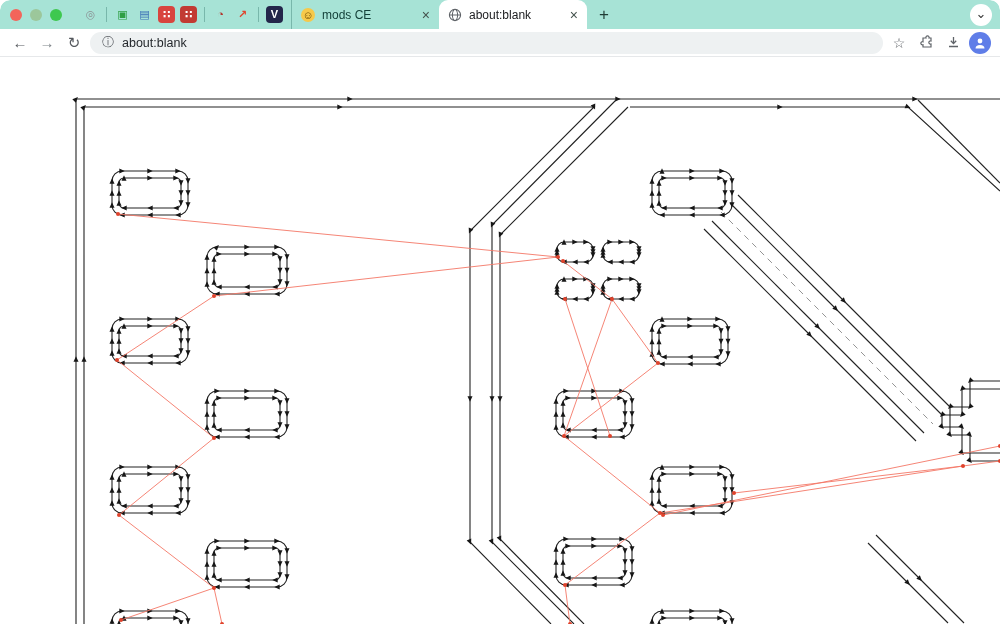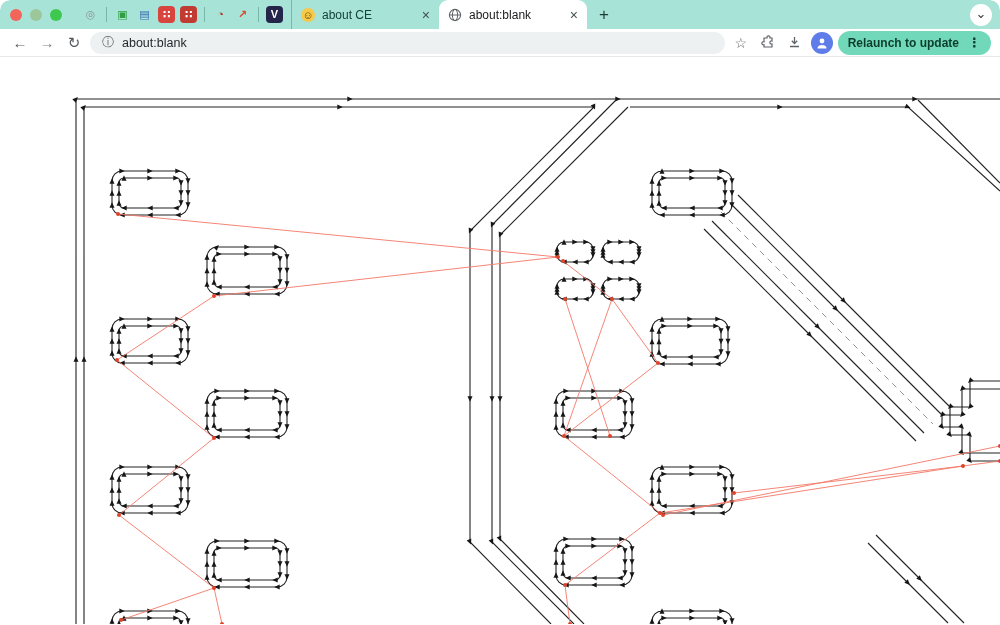--- a/index.html
+++ b/index.html
@@ -75,21 +75,21 @@
         <span class="icon-16" style="color: rgb(255, 255, 255); background: rgb(194, 59, 51);">∷</span>
         <span class="sep"></span>
         <span class="icon-16" style="color: rgb(179, 54, 46);">◔</span>
         <span class="icon-16" style="color: rgb(224, 69, 46);">↗</span>
         <span class="sep"></span>
         <span class="icon-16" style="color: rgb(255, 255, 255); background: rgb(35, 38, 74);">V</span>
       </div>
 
     <div class="tab inactive">
       <span class="favicon-cat">☺</span>
-      <span class="tab-label">about CE</span>
+      <span class="tab-label">mods CE</span>
       <span class="tab-close">×</span>
     </div>
 
     <div class="tab active">
       <span style="display:flex">
         <svg width="14" height="14" viewBox="0 0 14 14">
           <circle cx="7" cy="7" r="5.6" fill="none" stroke="#5f6368" stroke-width="1.1"></circle>
           <ellipse cx="7" cy="7" rx="2.6" ry="5.6" fill="none" stroke="#5f6368" stroke-width="1"></ellipse>
           <line x1="1.4" y1="7" x2="12.6" y2="7" stroke="#5f6368" stroke-width="1"></line>
         </svg>
@@ -127,24 +127,20 @@
       </svg>
     </span>
 
     <span class="avatar">
       <svg width="14" height="14" viewBox="0 0 14 14">
         <circle cx="7" cy="5" r="2.4" fill="#fff"></circle>
         <path d="M2.5 12.5 a4.5 3.6 0 0 1 9 0 Z" fill="#fff"></path>
       </svg>
     </span>
 
-    <div class="update-pill">
-      <span>Relaunch to update</span>
-      <span class="menu-dots">⋮</span>
-    </div>
   </div>
 
   <div class="canvas">
     <svg id="draw" viewBox="0 58 1000 567" preserveAspectRatio="none">
         <defs>
           <marker id="arr" markerWidth="7" markerHeight="7" refX="3.5" refY="3.5" orient="auto" markerUnits="userSpaceOnUse">
             <path d="M0.8,1 L6.2,3.5 L0.8,6 Z" fill="#161616"></path>
           </marker>
         </defs>
         <path d="M76,625 L76,360 L76,100 L350,100 L618,100 L915,100 L1000,100" class="bnd" marker-mid="url(#arr)"></path>

